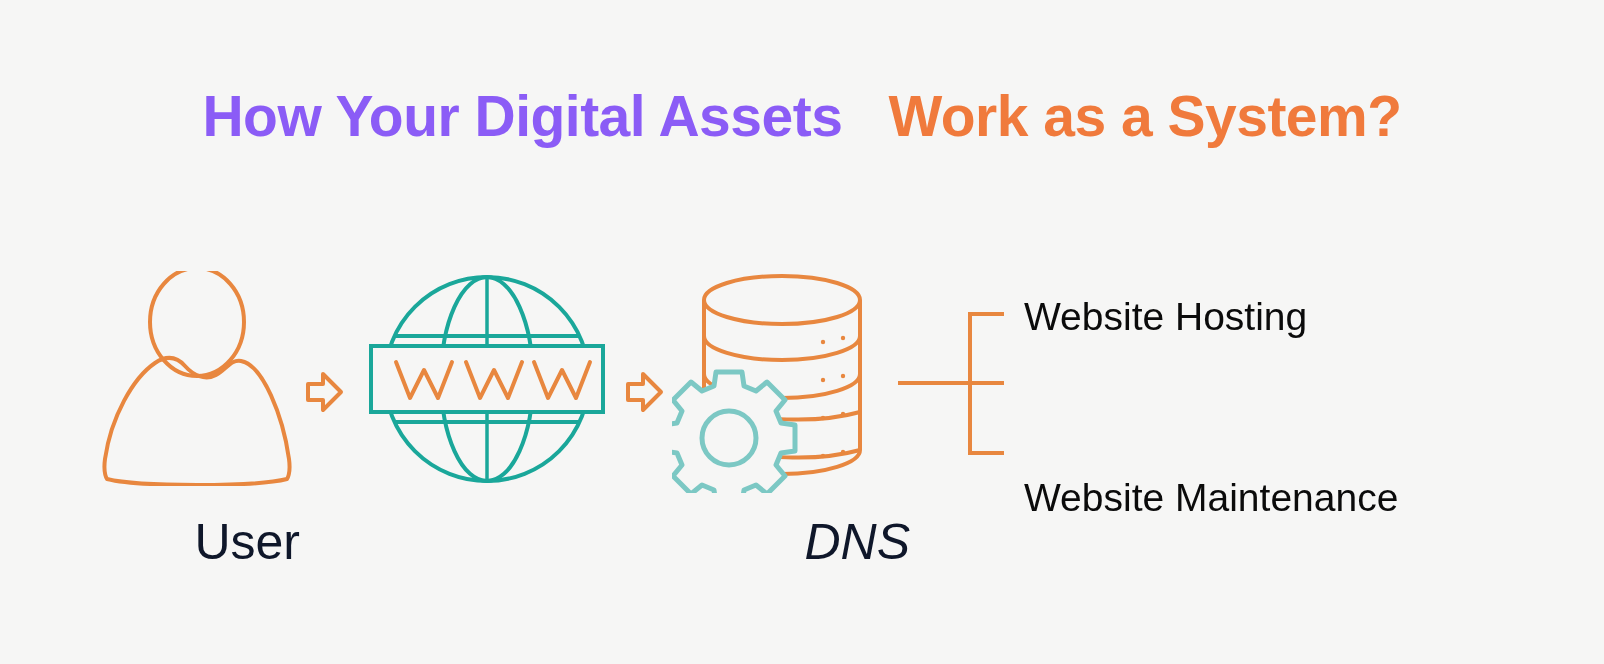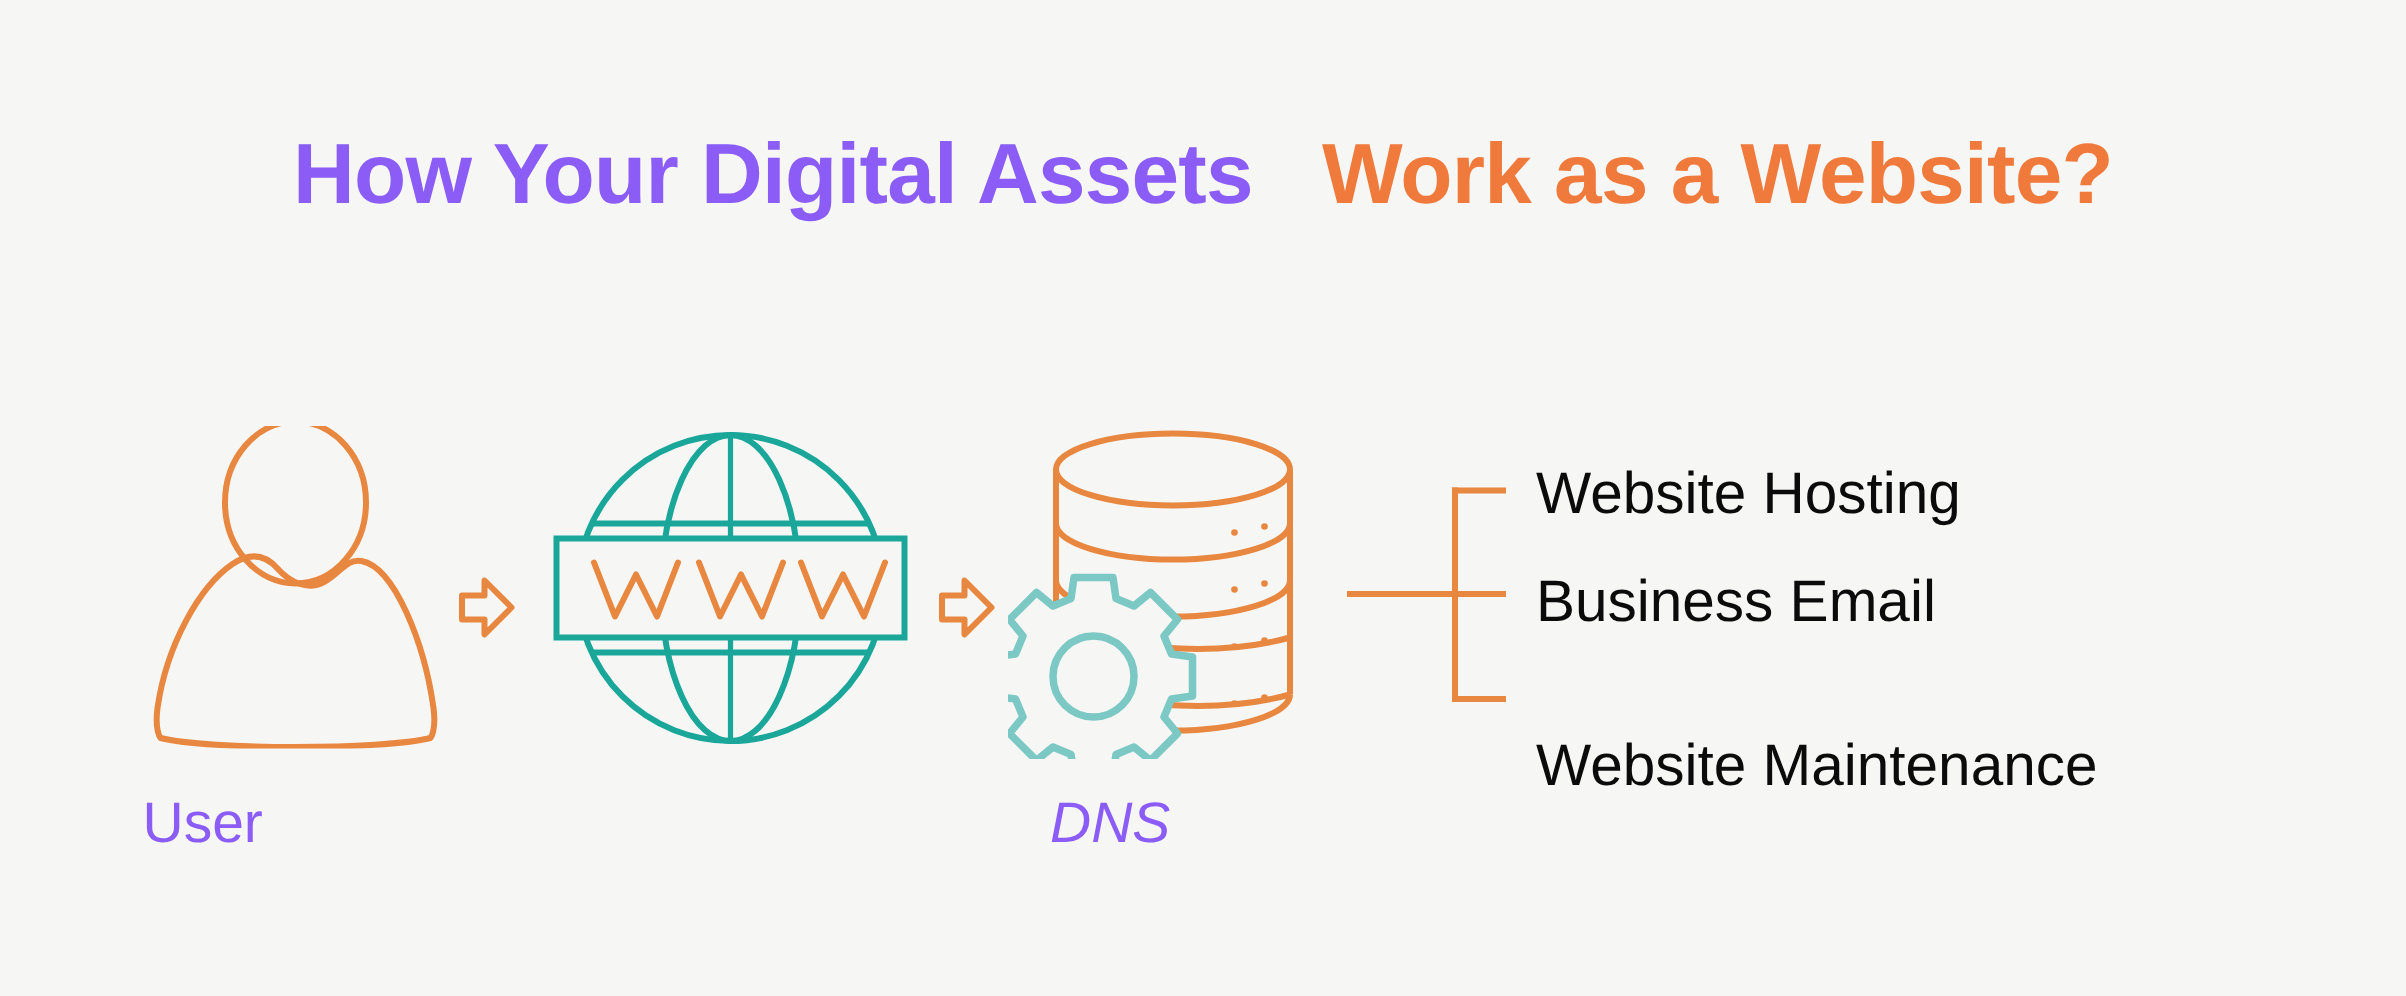--- a/index.html
+++ b/index.html
@@ -20,30 +20,30 @@
     font-weight:bold;
     letter-spacing:-0.5px;
     white-space:nowrap;
     line-height:1;
   }
   .title .part-dark{color:#8b5cf6;}
   .title .part-accent{color:#f07a3c;}
 
   .diagram{
     position:absolute;
-    left:0; top:269px;
+    left:0; top:256px;
     width:1408px; height:330px;
   }
 
   .stage-label{
     position:absolute;
-    font-size:38px;
+    font-size:50px;
     font-weight:300;
-    color:#8b5cf6;
-    text-align:left;
+    color:#0f172a;
+    text-align:right;
     white-space:nowrap;
     line-height:1;
   }
 
   .svc-label{
     position:absolute;
     font-size:39px;
     font-weight:300;
     color:#0b0b0b;
     white-space:nowrap;
@@ -52,21 +52,21 @@
 
   svg{display:block;}
   .icon-abs{position:absolute;}
 </style>
 </head>
 <body>
 
 <div class="title">
   <span class="part-dark">How Your Digital Assets</span>
   <span>&nbsp;</span>
-  <span class="part-accent">Work as a Website?</span>
+  <span class="part-accent">Work as a System?</span>
 </div>
 
 <div class="diagram">
 
   <div class="icon-abs" style="left:95px;top:15px;">
     <svg width="205" height="215" viewBox="0 0 205 215" fill="none">
       <ellipse cx="102" cy="51" rx="47" ry="54" stroke="#e8873f" stroke-width="4"></ellipse>
       <path d="M12 208 C12 208 8 203 10 188 C16 146 38 107 60 92 C72 84 82 86 90 95 C98 104 110 110 121 104 C131 99 136 88 146 90 C168 94 188 145 194 188 C196 203 192 208 192 208 C160 216 44 216 12 208 Z" stroke="#e8873f" stroke-width="4" fill="none" stroke-linejoin="round"></path>
     </svg>
   </div>
@@ -136,19 +136,18 @@
       <g stroke="#e8873f" stroke-width="4" stroke-linecap="square">
         <line x1="2" y1="82" x2="104" y2="82"></line>
         <line x1="72" y1="13" x2="72" y2="152"></line>
         <line x1="72" y1="13" x2="104" y2="13"></line>
         <line x1="72" y1="152" x2="104" y2="152"></line>
       </g>
     </svg>
   </div>
 
   <div class="svc-label" style="left:1024px;top:41px;">Website Hosting</div>
-  <div class="svc-label" style="left:1024px;top:113px;">Business Email</div>
   <div class="svc-label" style="left:1024px;top:184px;margin-top:38px;">Website Maintenance</div>
 
   <div class="stage-label" style="left:95px;top:261px;width:205px;">User</div>
   <div class="stage-label" style="left:700px;top:261px;width:210px;font-style:italic;">DNS</div>
 
 </div>
 
 </body></html>

